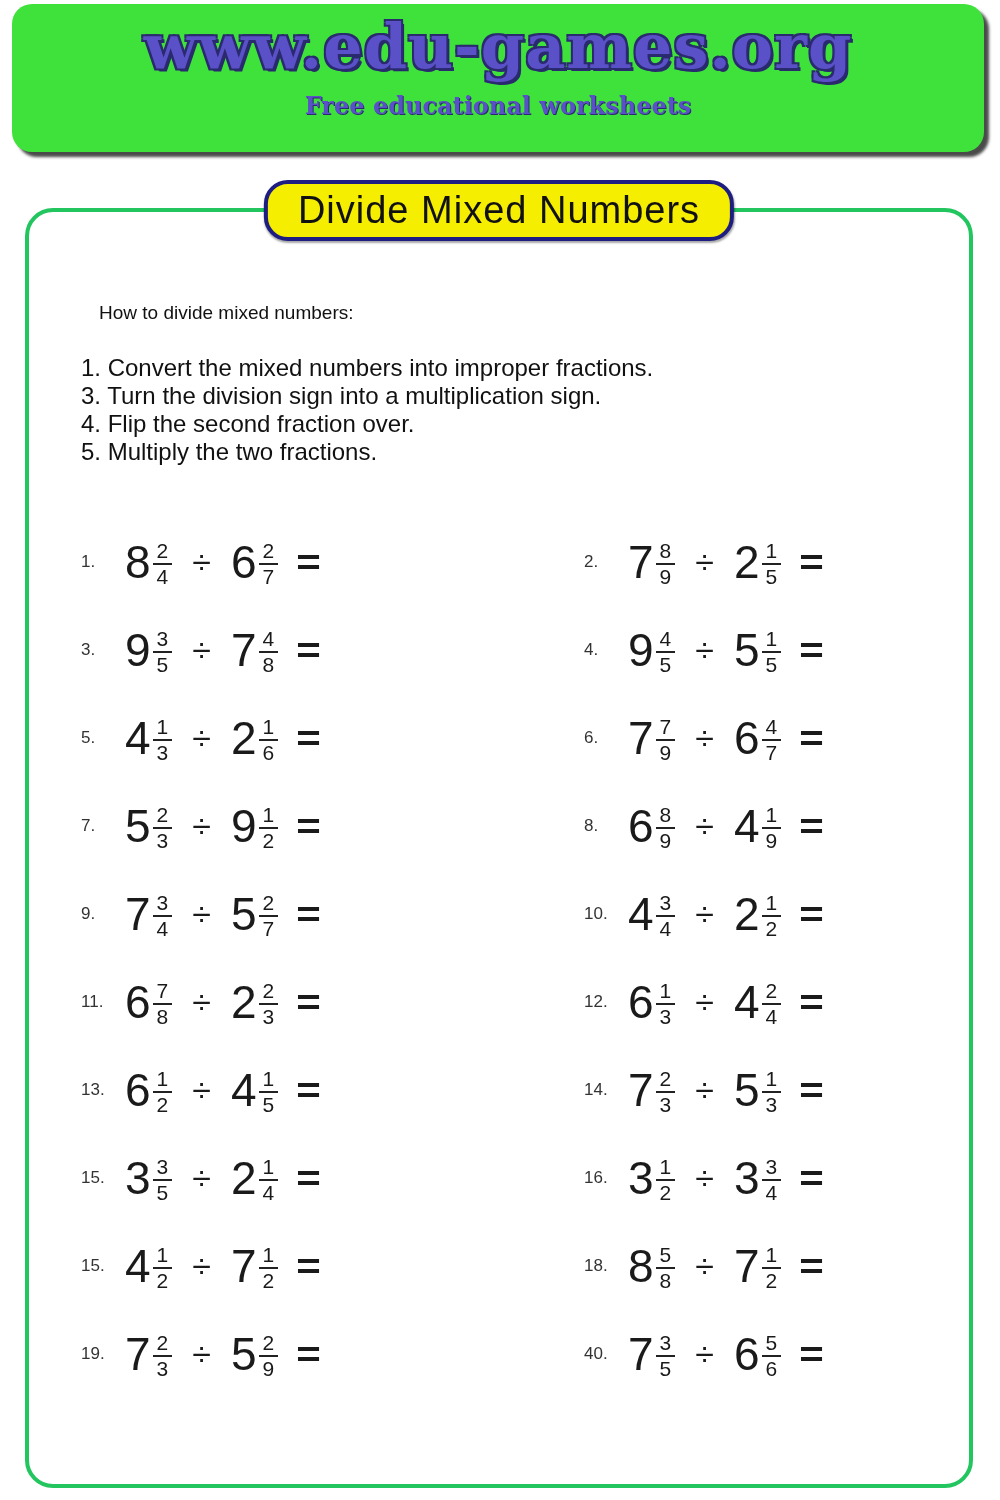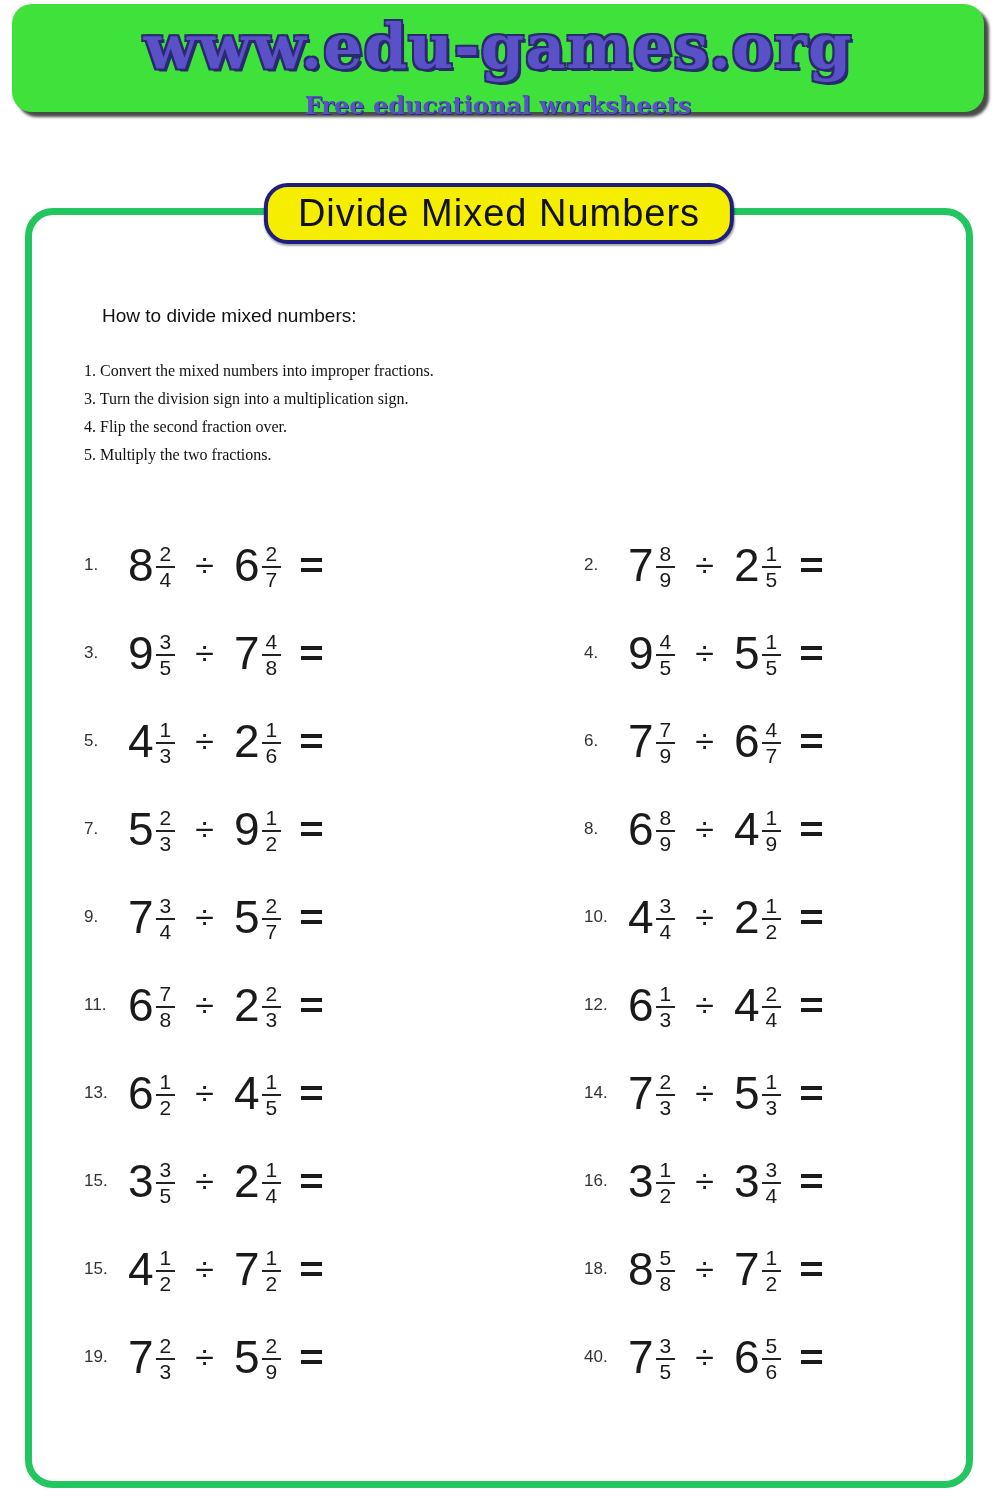--- a/index.html
+++ b/index.html
@@ -9,21 +9,21 @@
     background:#ffffff;
     font-family:"Liberation Sans", sans-serif;
     position:relative;
     overflow:hidden;
   }
   .page { position:absolute; inset:0; }
 
   
   .green-header {
     position:absolute; left:12px; top:4px;
-    width:972px; height:108px;
+    width:972px; height:148px;
     background:#3EE23A;
     border-radius:20px;
     box-shadow:5px 5px 3px #4a4a4a;
     text-align:center;
   }
   .site-title {
     margin-top:6px;
     font-family:"DejaVu Serif", serif;
     font-weight:bold;
     font-size:62px;
@@ -40,21 +40,21 @@
     font-weight:bold;
     font-size:24px;
     color:#5A50C8;
     text-shadow:1px 1px 0 #2A2A6E;
   }
 
   
   .sheet {
     position:absolute; left:25px; top:208px;
     width:948px; height:1280px;
-    border:7px solid #22c55e;
+    border:4px solid #22c55e;
     border-radius:28px;
     background:#ffffff;
   }
   .badge {
     position:absolute; top:-32px; left:50%;
     transform:translateX(-50%);
     background:#F6EE00;
     border:4px solid #1E1E82;
     border-radius:24px;
     padding:5px 30px;
@@ -67,21 +67,21 @@
     letter-spacing:1px;
   }
 
   
   .howto {
     padding:72px 0 0 52px;
     color:#111;
   }
   .howto-head { margin:18px; font-size:19px; }
   .steps { margin-top:30px; }
-  .step { font-size:16px; line-height:28px;font-family:Liberation Serif, serif; }
+  .step { font-size:24px; line-height:28px; }
 
   
   .problems {
     margin-top:52px;
     display:grid;
     grid-template-columns:1fr 1fr;
   }
   .problem {
     height:88px;
     display:flex;

